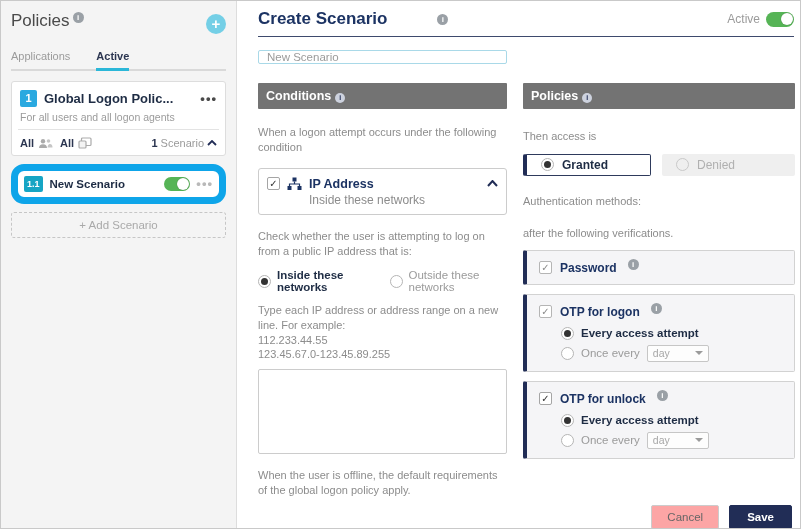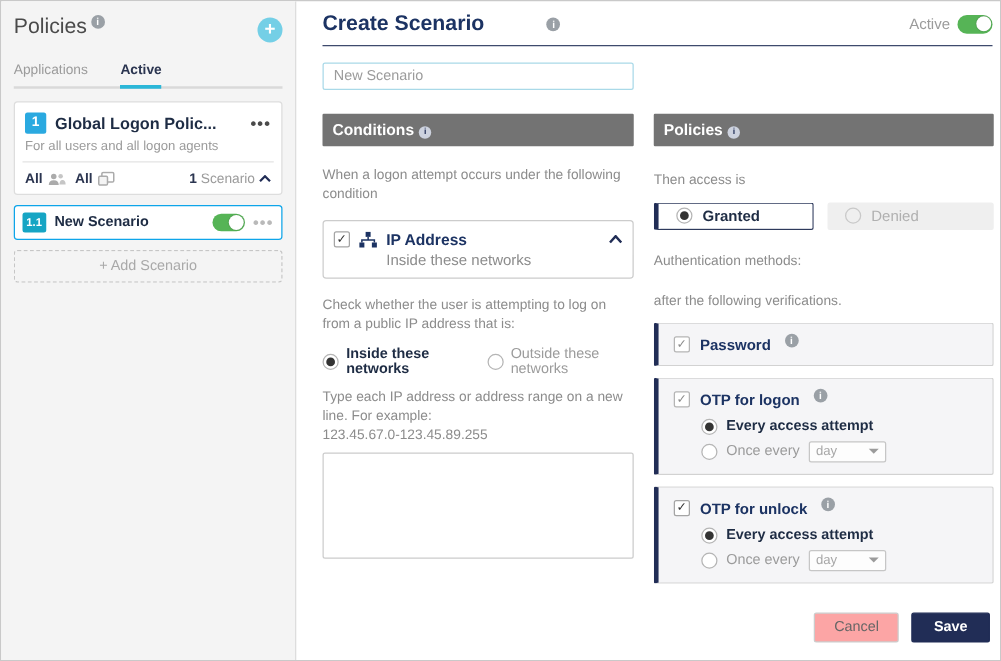--- a/index.html
+++ b/index.html
@@ -42,21 +42,21 @@
     white-space:nowrap; overflow:hidden; }
   .menu-dots { color:#4a4a4a; font-size:13px; font-weight:bold; letter-spacing:1px; cursor:pointer; line-height:8px; }
   .pc-sub { font-size:10.5px; color:#9b9b9b; margin:4px 0 6px 0; }
   .pc-div { border-top:1px solid #e3e3e3; margin:0 -2px; }
   .pc-meta { display:flex; align-items:center; margin-top:7px; font-size:11px; }
   .meta-strong { font-weight:bold; color:#2b3550; }
   .meta-ico { margin:0 7px 0 4px; display:flex; }
   .meta-right { margin-left:auto; display:flex; align-items:center; gap:3px; }
   .meta-gray { color:#9b9b9b; }
   .scenario-item {
-    background:#fff; border:1px solid #0ea5e9; border-radius:3px;
+    background:#fff; border:7px solid #0ea5e9; border-radius:13px;
     margin-top:8px; padding:5px 6px; display:flex; align-items:center;
   }
   .badge-sub {
     background:#16a5c4; color:#fff; font-size:9px; font-weight:bold;
     padding:3px 3px; border-radius:2px; flex:0 0 auto;
   }
   .sc-name { font-size:11.5px; font-weight:bold; color:#1e2c44; margin-left:7px; flex:1; }
   .toggle { width:26px; height:14px; border-radius:8px; background:#56b456; position:relative; cursor:pointer; flex:0 0 auto; }
   .toggle::after {
     content:""; position:absolute; top:1px; right:1px; width:12px; height:12px;
@@ -278,24 +278,26 @@
         <div class="gray-text check-text">Check whether the user is attempting to log on from a public IP address that is:</div>
 
         <div class="radio-row">
           <span class="radio selected"></span>
           <span class="radio-lbl-on">Inside these networks</span>
           <span class="radio" style="margin-left:8px;"></span>
           <span class="radio-lbl-off" style="margin-left:0;">Outside these networks</span>
         </div>
 
         <div class="gray-text hint">Type each IP address or address range on a new line. For example:</div>
+        <div class="example">112.233.44.55</div>
         <div class="example">123.45.67.0-123.45.89.255</div>
 
         <textarea class="ip-textarea" style=""></textarea>
 
+        <div class="gray-text offline-note">When the user is offline, the default requirements of the global logon policy apply.</div>
       </div>
 
       <div class="col-right">
         <div class="panel-head">
           <span>Policies</span>
           <span class="panel-info">i</span>
         </div>
         <div class="gray-text dec-intro">Then access is</div>
 
         <div class="access-row">

